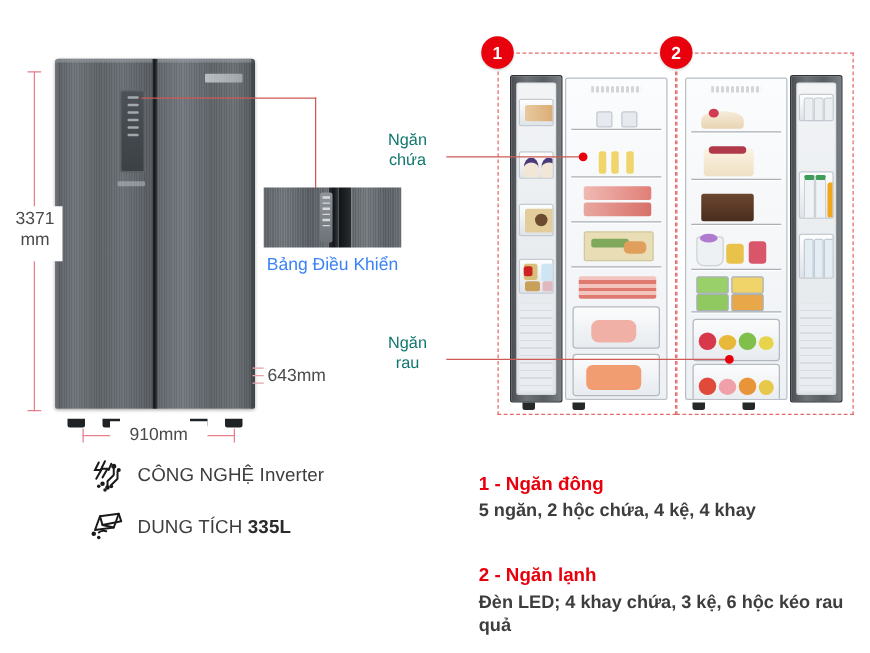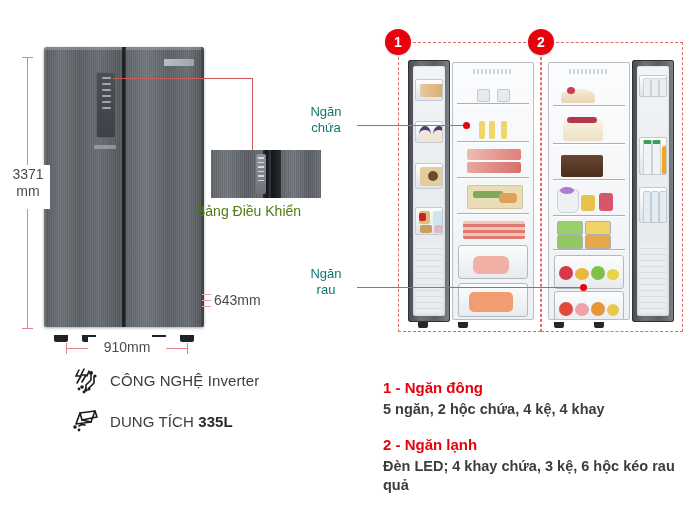--- a/index.html
+++ b/index.html
@@ -97,22 +97,22 @@
   .cp-seg.d{left:70px;width:40px;}
   .cp-grain{position:absolute;inset:0;background-image:repeating-linear-gradient(90deg,
       rgba(255,255,255,.06) 0px, rgba(255,255,255,.06) 1px,
       rgba(0,0,0,.06) 1px, rgba(0,0,0,.06) 2px);}
   .cp-strip{
     position:absolute;left:45px;top:4px;width:10px;height:40px;border-radius:2px;
     background:linear-gradient(180deg,#8f949a,#6e7379);
   }
   .cp-strip i{display:block;margin:3px auto 2px;width:6px;height:1.5px;background:#e4e8ec;opacity:.85;}
   .cp-label{
-    position:absolute;left:196px;top:203px;width:140px;text-align:left;
-    font-size:14px;color:#4d7c0f;
+    position:absolute;left:196px;top:203px;width:140px;text-align:center;
+    font-size:14px;color:#3b82f6;
   }
 
   
   .specs{position:absolute;left:62px;top:360px;width:300px;}
   .spec-row{display:flex;align-items:center;height:41px;}
   .spec-ico{width:48px;display:flex;align-items:center;justify-content:center;}
   .spec-ico svg{display:block;}
   .spec-txt{font-size:15px;color:#3d3d3d;letter-spacing:.1px;}
   .spec-txt b{font-weight:bold;color:#2b2b2b;}
 
@@ -176,21 +176,21 @@
   .callout{position:absolute;font-size:13px;color:#0f766e;line-height:16px;text-align:center;}
   .co-line{position:absolute;height:1px;background:#d05a55;}
   .co-dot{position:absolute;width:7px;height:7px;border-radius:50%;background:#e8000d;}
 
   
   .desc{position:absolute;left:383px;top:378px;width:300px;}
   .desc h4{
     margin:0;font-size:15px;color:#e8000d;font-weight:bold;line-height:20px;
   }
   .desc p{margin:2px 0 0;font-size:14.5px;color:#3d3d3d;line-height:19px;font-weight:bold;}
-  .desc .grp2{margin-top:16px;}
+  .desc .grp2{margin-top:32px;}
 </style>
 </head>
 <body>
 
 <div class="stage">
 
   <div class="fridge-photo">
     <div class="fr-body">
       <div class="fr-grain"></div>
       <div class="fr-topedge"></div>

